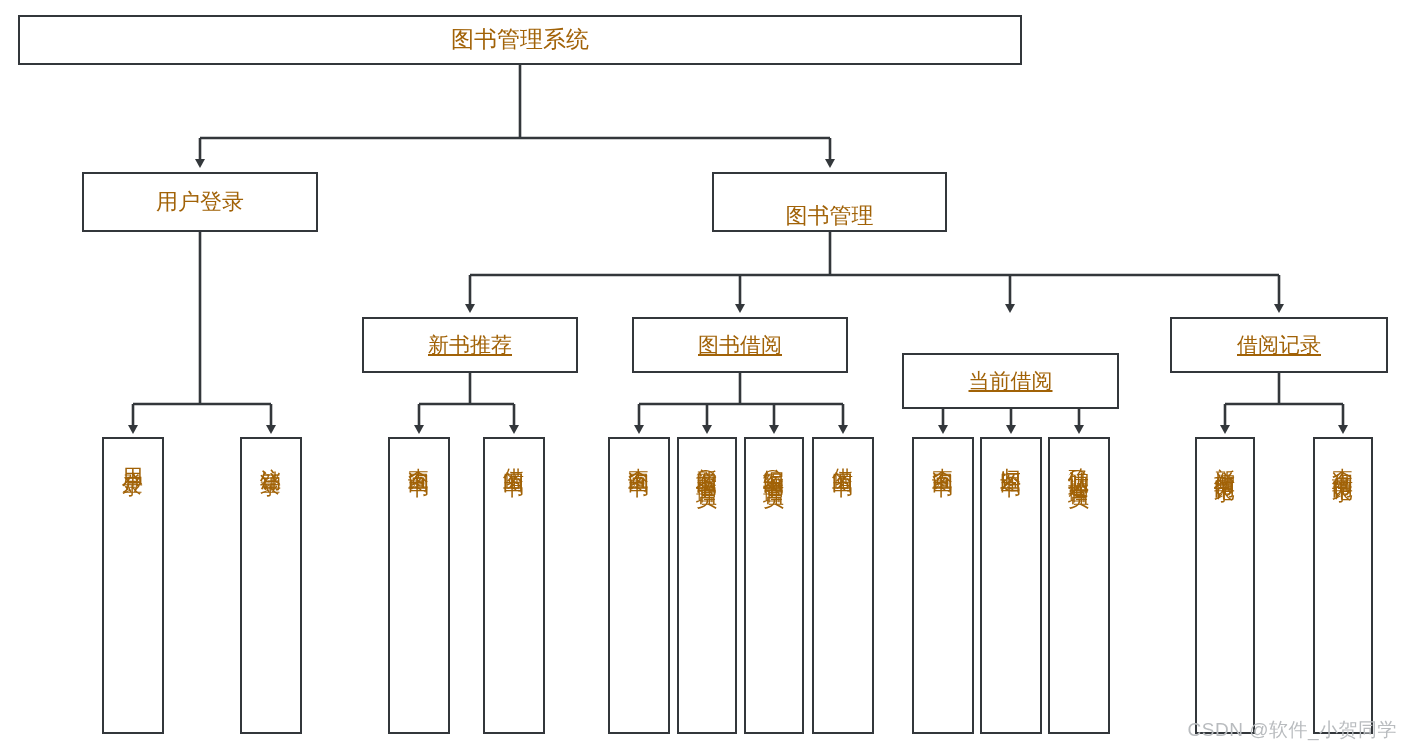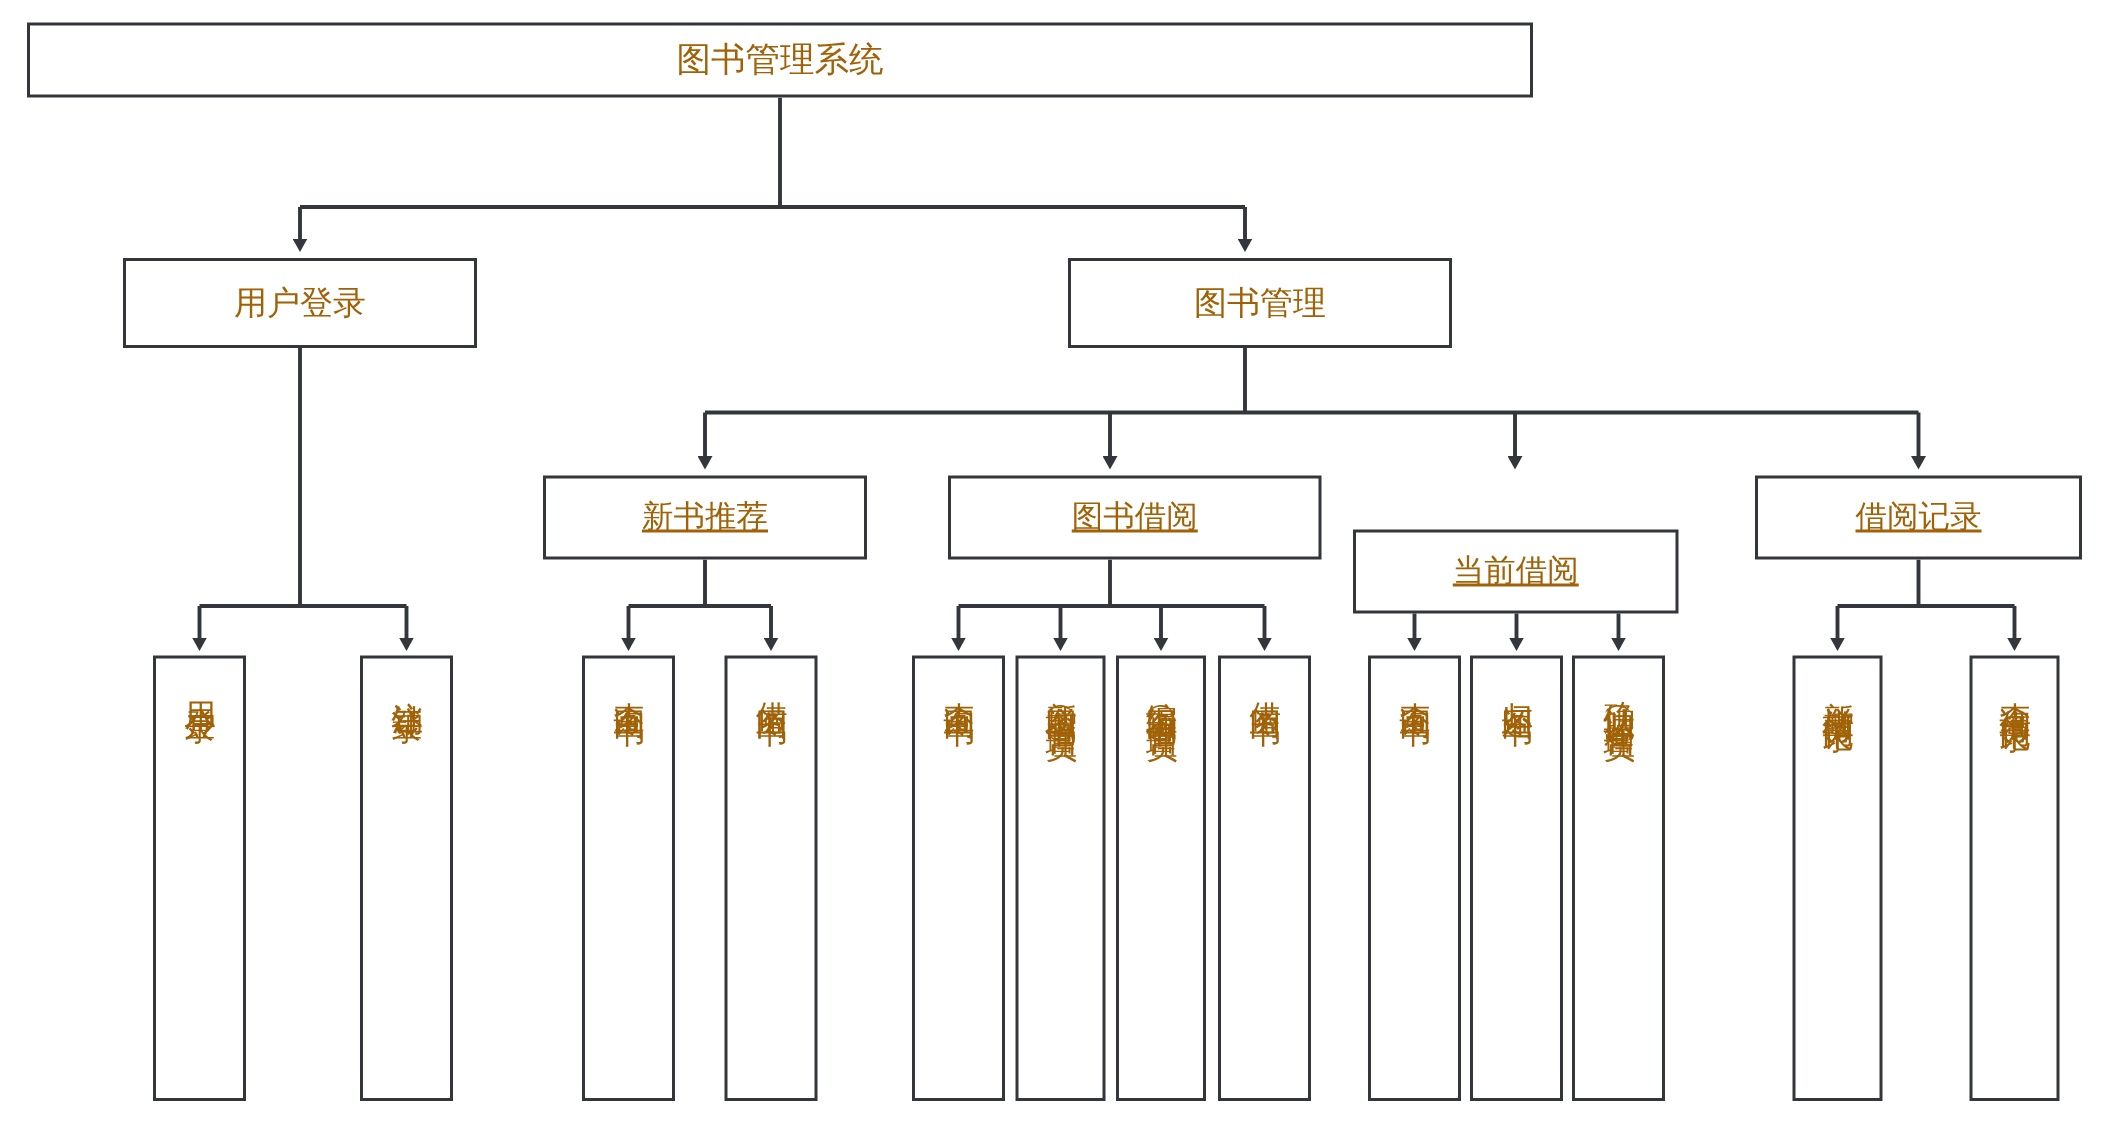--- a/index.html
+++ b/index.html
@@ -122,28 +122,28 @@
     </g>
   </svg>
 
   <div class="node root" style="left:18px; top:15px; width:1004px; height:50px;">
     <span class="node-label">图书管理系统</span>
   </div>
 
   <div class="node lvl2" style="left:82px; top:172px; width:236px; height:60px;">
     <span class="node-label">用户登录</span>
   </div>
-  <div class="node lvl2" style="left:712px; top:172px; width:256px; height:60px;">
+  <div class="node lvl2" style="left:712px; top:172px; width:235px; height:60px;align-items:flex-end;">
     <span class="node-label">图书管理</span>
   </div>
 
   <div class="node lvl3" style="left:362px; top:317px; width:216px; height:56px;">
     <span class="node-label">新书推荐</span>
   </div>
-  <div class="node lvl3" style="left:632px; top:317px; width:249px; height:56px;">
+  <div class="node lvl3" style="left:632px; top:317px; width:216px; height:56px;">
     <span class="node-label">图书借阅</span>
   </div>
   <div class="node lvl3" style="left:902px; top:317px; width:217px; height:56px;margin-top:36px;">
     <span class="node-label">当前借阅</span>
   </div>
   <div class="node lvl3" style="left:1170px; top:317px; width:218px; height:56px;">
     <span class="node-label">借阅记录</span>
   </div>
 
   <div class="node leaf" style="left:102px; top:437px; width:62px; height:297px;">
@@ -183,14 +183,15 @@
     <span class="node-label">确认归还（管理员）</span>
   </div>
 
   <div class="node leaf" style="left:1195px; top:437px; width:60px; height:297px;">
     <span class="node-label">新增借阅记录</span>
   </div>
   <div class="node leaf" style="left:1313px; top:437px; width:60px; height:297px;">
     <span class="node-label">查询借阅记录</span>
   </div>
 
+  <div class="watermark">CSDN @软件_小贺同学</div>
 
 </div>
 
 </body></html>

